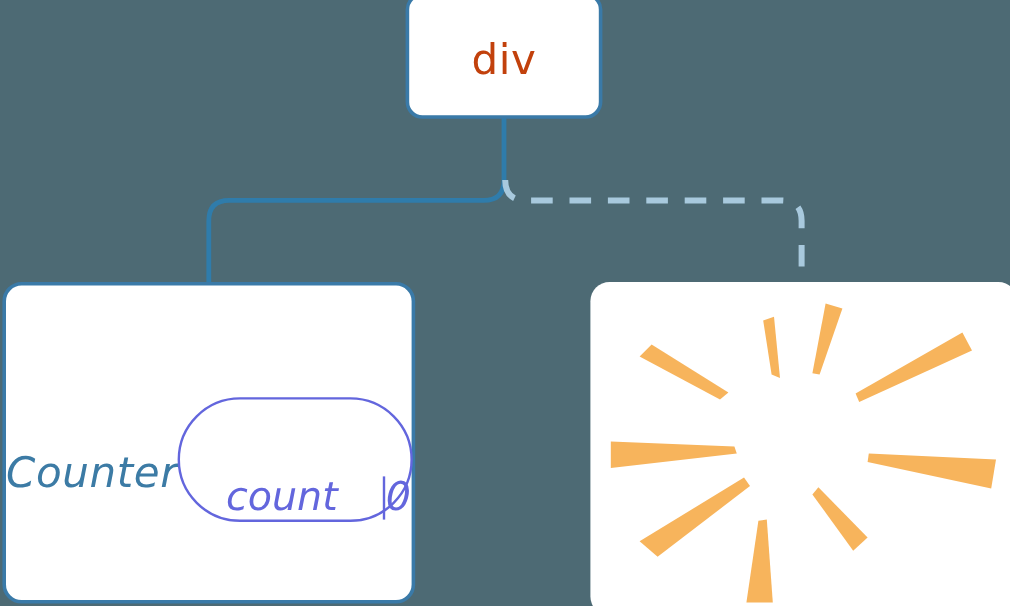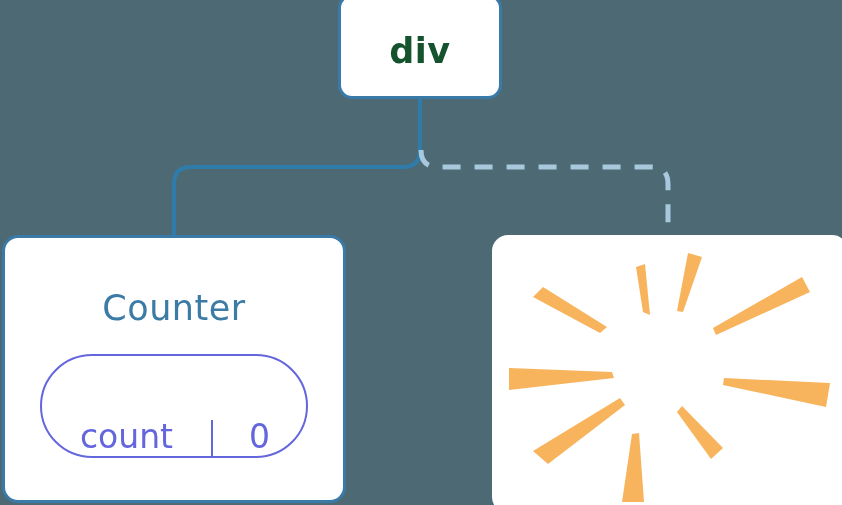--- a/index.html
+++ b/index.html
@@ -44,36 +44,36 @@
     top: -6px;
     width: 164px;
     height: 105px;
     border-radius: 14px;
     display: flex;
     align-items: center;
     justify-content: center;
   }
   #node-div .node-title {
     font-size: 35px;
-    color: #14532d;
+    color: #c2410c;
     letter-spacing: 0.5px;
     line-height: 1;
     padding-top: 10px;
-    font-weight: bold;
   }
 
   #node-counter {
     left: 2px;
     top: 235px;
     width: 344px;
     height: 268px;
     border-radius: 16px;
     display: flex;
-    flex-direction: column;
+    flex-direction: row;
     align-items: center;
+    font-style: italic;
   }
   #node-counter .node-title {
     font-size: 35px;
     color: #3c7ba5;
     letter-spacing: 0.5px;
     line-height: 1;
     margin-top: 53px;
   }
 
   

